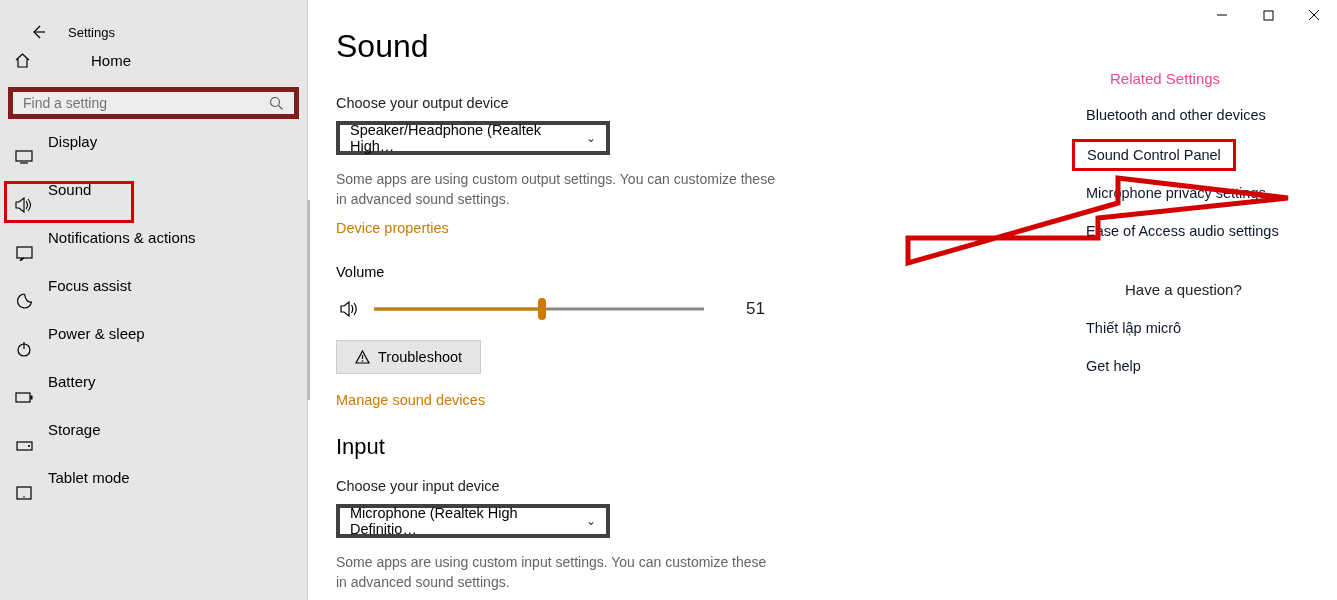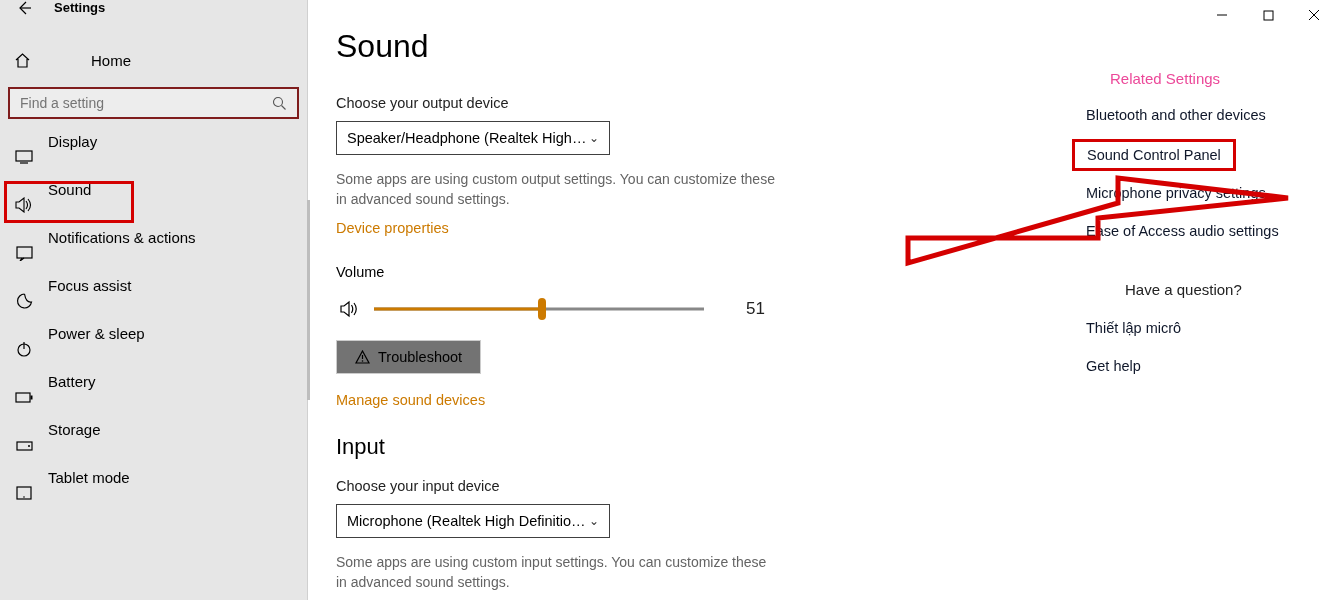--- a/index.html
+++ b/index.html
@@ -26,38 +26,37 @@
 }
 .layout { display: flex; height: 100%; }
 .sidebar {
   width: 308px;
   background: #e6e6e6;
   padding: 0;
   border-right: 1px solid #d0d0d0;
   overflow: hidden;
 }
 .header-row {
-  display: flex; align-items: flex-start;
+  display: flex; align-items: flex-end;
   height: 40px;
-  padding-left: 14px;
-  font-weight: bold;
+  padding-left: 28px;
 }
 .back-icon { width: 20px; display:flex; align-items:center; justify-content:center; cursor:pointer; }
 .app-title { margin-left: 20px; font-size: 13px; }
 .home-row {
   display: flex; align-items: center;
   padding: 12px 10px 12px 14px;
   cursor: pointer;
   gap: 43px;
 }
 .home-row .icon { width: 20px; display:flex; align-items:center; }
 .home-row .label { margin-left: 14px; font-size: 15px; }
 .search-box {
   margin: 6px 8px 14px 8px;
-  border: 2px solid #7f1d1d;
+  border: 5px solid #7f1d1d;
   background: #ededed;
   height: 32px;
   display: flex; align-items: center;
   padding: 0 10px;
 }
 .search-box input {
   flex: 1; border: none; background: transparent;
   font-size: 14px; outline: none; color: #666;
 }
 .section-title {
@@ -88,41 +87,41 @@
   display: flex;
   gap: 20px;
   position: relative;
   overflow: hidden;
 }
 .content { width: 730px; }
 h1 { font-weight: 400; font-size: 32px; margin-bottom: 30px; }
 .sub-label { font-size: 14.5px; color: #222; margin-bottom: 10px; }
 .select-box {
   width: 274px; height: 34px;
-  border: 1px solid #404040;
+  border: 4px solid #404040;
   display: flex; align-items: center; justify-content: space-between;
   padding: 0 10px;
   cursor: pointer;
   margin-bottom: 14px;
   font-size: 14.5px;
   background: #fff;
 }
 .chev { font-size: 12px; color: #333; }
 .desc { font-size: 14px; color: #646464; line-height: 1.45; margin-bottom: 10px; max-width: 440px;}
 .link { color: #cc7a00; font-size: 14.5px; cursor: pointer; margin-bottom: 28px; display:inline-block;}
 .link2 { color: #cc7a00; font-size: 14.5px; cursor: pointer; display:inline-block; margin-bottom: 26px;}
 .volume-label { font-size: 14.5px; margin-bottom: 18px; }
 .volume-row { display:flex; align-items:center; gap: 14px; margin-bottom: 20px; padding-left: 4px;}
 .slider-wrap { width: 330px; height: 22px; position: relative; display:flex; align-items:center;}
 .slider-track-bg { position:absolute; left:0; right:0; height:3px; background:#888; top:50%; transform:translateY(-50%);}
 .slider-track-fill { position:absolute; left:0; height:3px; background:#cc7a00; top:50%; transform:translateY(-50%); width: 51%;}
 .slider-thumb { position:absolute; width:8px; height:22px; background:#cc7a00; border-radius:4px; left: calc(51% - 4px); top:0;}
 .vol-value { font-size: 17px; color:#222; margin-left: 28px;}
 .btn-gray {
-  background:#737373; border:1px solid #ccc;
+  background:#e5e5e5; border:1px solid #ccc;
   padding: 8px 18px;
   display:inline-flex; align-items:center; gap:8px;
   cursor:pointer; font-size:14.5px;
   margin-bottom: 18px;
 }
 h2 { font-weight: 400; font-size: 22px; margin-bottom: 18px; }
 .rightcol {
   padding-top: 42px;
 }
 .rightcol .group-title { font-size: 15px; color:#ec4899; margin-bottom: 20px; margin-left: 24px; }

